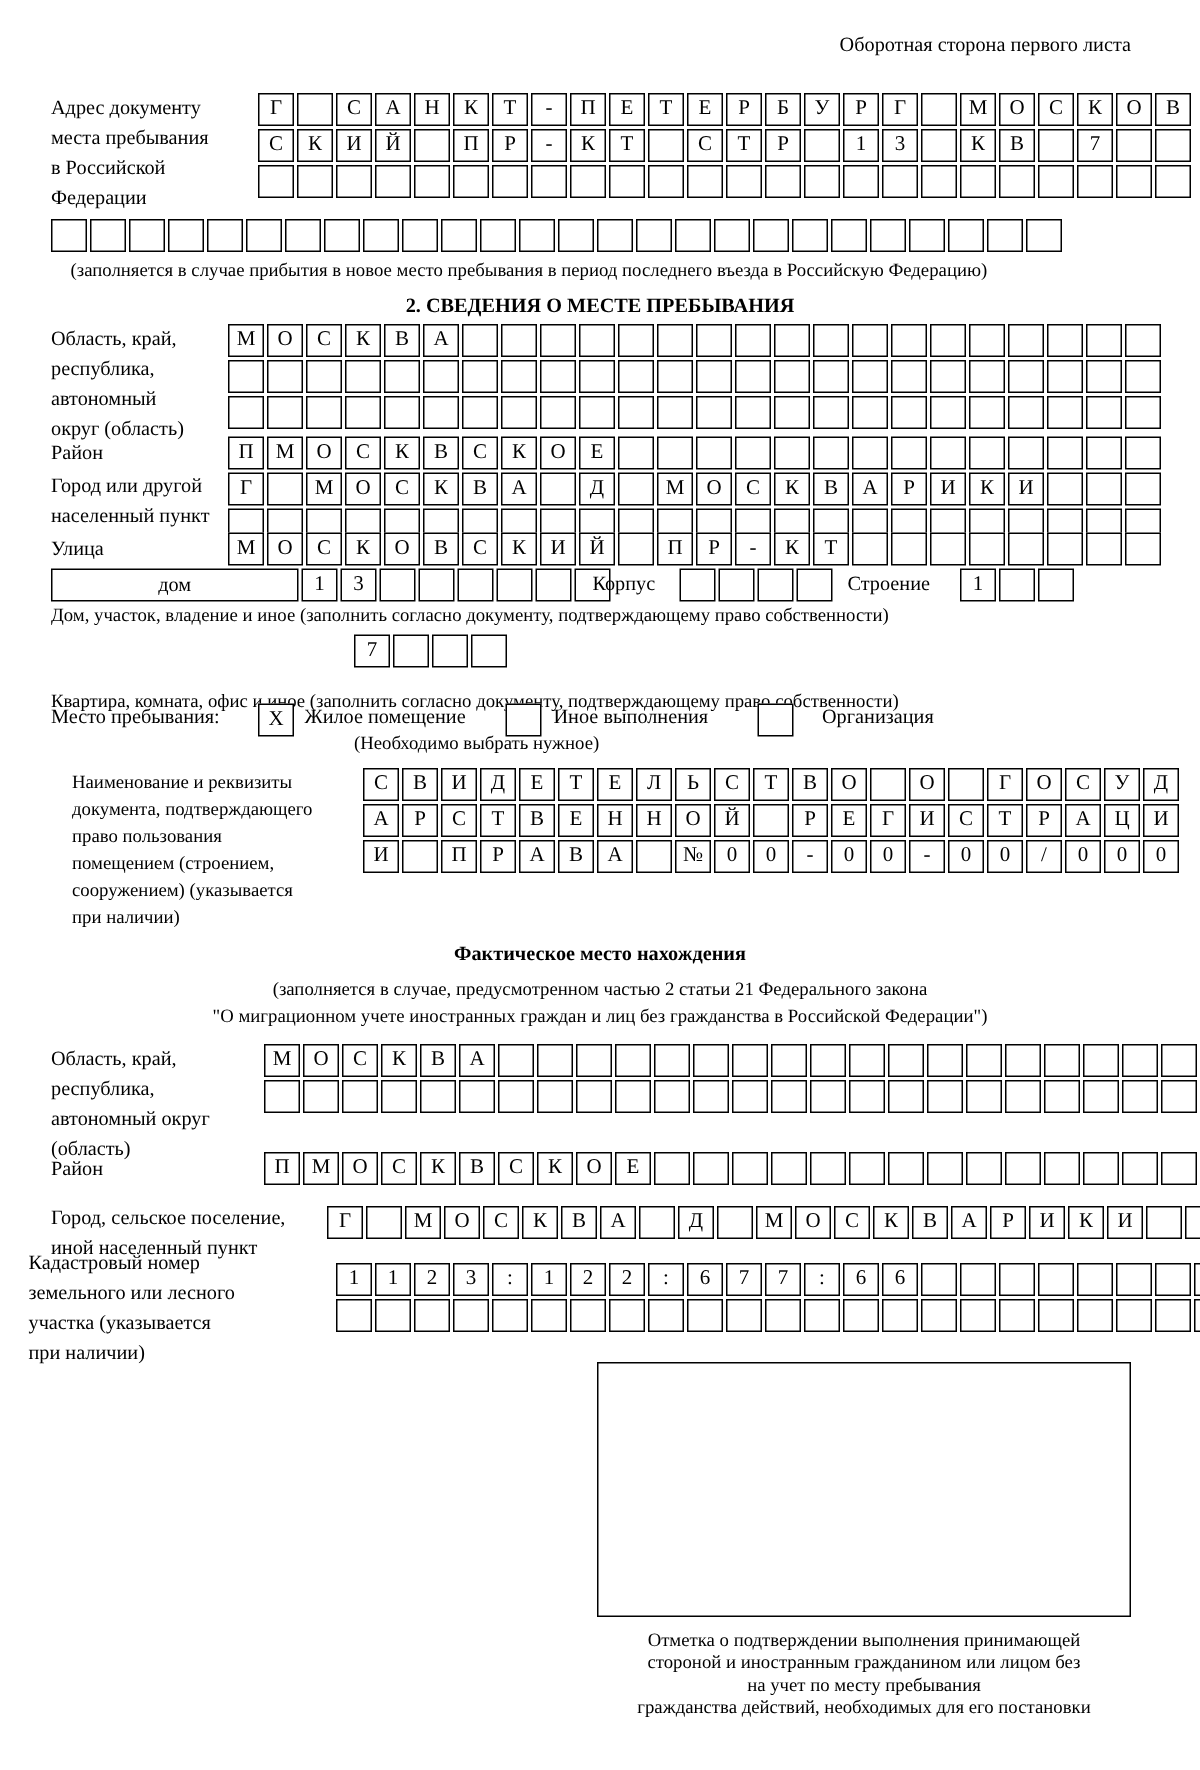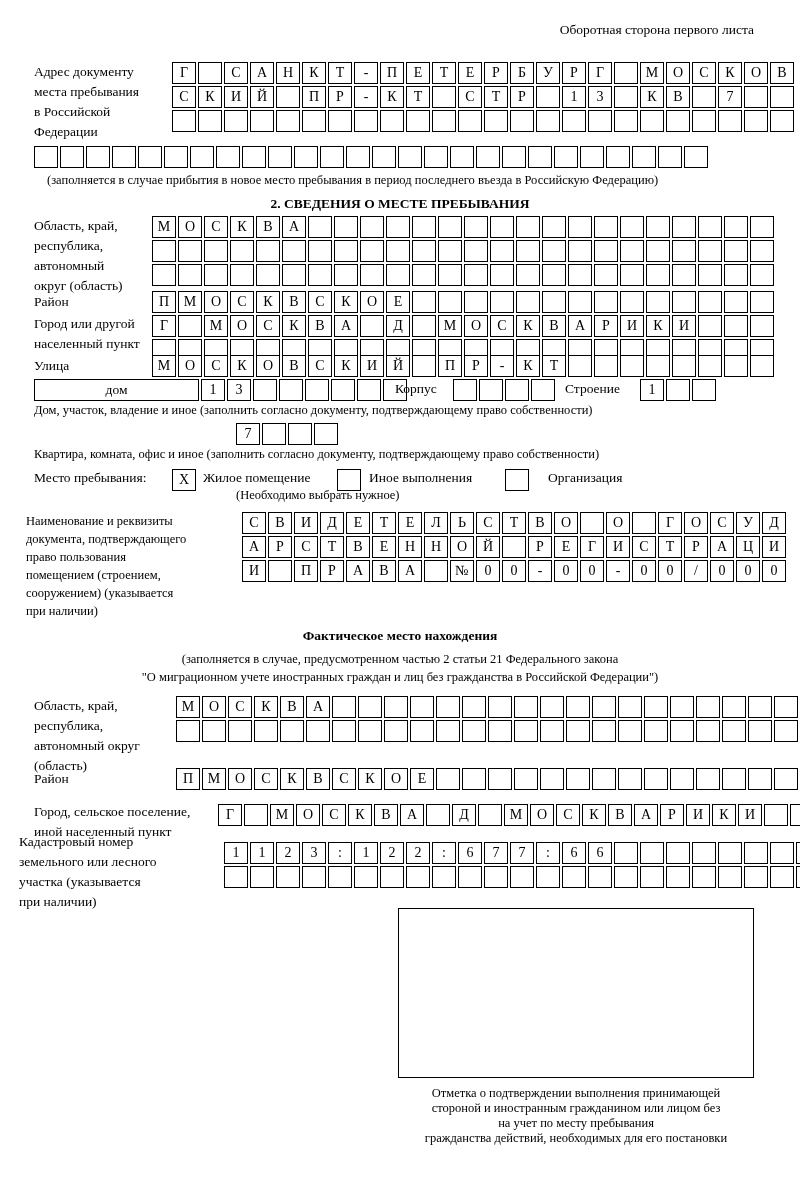--- a/index.html
+++ b/index.html
@@ -424,32 +424,32 @@
   <div class="abs note" style="left:34px; top:403px;">Дом, участок, владение и иное (заполнить согласно документу, подтверждающему право собственности)</div>
 
   <div class="abs" id="s2-flat" style="left:236px; top:423px;">
       <div class="boxrow">
         <div class="bx" style="width: 24px;">7</div>
         <div class="bx" style="width: 24px;"></div>
         <div class="bx" style="width: 24px;"></div>
         <div class="bx" style="width: 24px;"></div>
       </div>
     </div>
-  <div class="abs note" style="left:34px; top:447px;">Квартира, комната, офис и иное (заполнить согласно документу, подтверждающему право собственности)</div>
+  <div class="abs note" style="left:34px; top:460px;">Квартира, комната, офис и иное (заполнить согласно документу, подтверждающему право собственности)</div>
 
   <div class="abs lbl" style="left:34px; top:468px;">Место пребывания:</div>
   <div class="abs bx" style="left:172px; top:469px;">X</div>
   <div class="abs lbl" style="left:203px; top:468px;">Жилое помещение</div>
   <div class="abs bx" style="left:337px; top:469px;"></div>
   <div class="abs lbl" style="left:369px; top:468px;">Иное выполнения</div>
   <div class="abs bx" style="left:505px; top:469px;"></div>
   <div class="abs lbl" style="left:548px; top:468px;">Организация</div>
   <div class="abs note" style="left:236px; top:488px;">(Необходимо выбрать нужное)</div>
 
-  <div class="abs lbl-s" style="left:26px; top:512px; width:205px;">
+  <div class="abs lbl-s" style="left:48px; top:512px; width:205px;">
     <div>Наименование и реквизиты</div>
     <div>документа, подтверждающего</div>
     <div>право пользования</div>
     <div>помещением (строением,</div>
     <div>сооружением) (указывается</div>
     <div>при наличии)</div>
   </div>
   <div class="abs" id="s2-doc" style="left:242px; top:512px;">
       <div class="boxrow">
         <div class="bx" style="width: 24px;">С</div>

